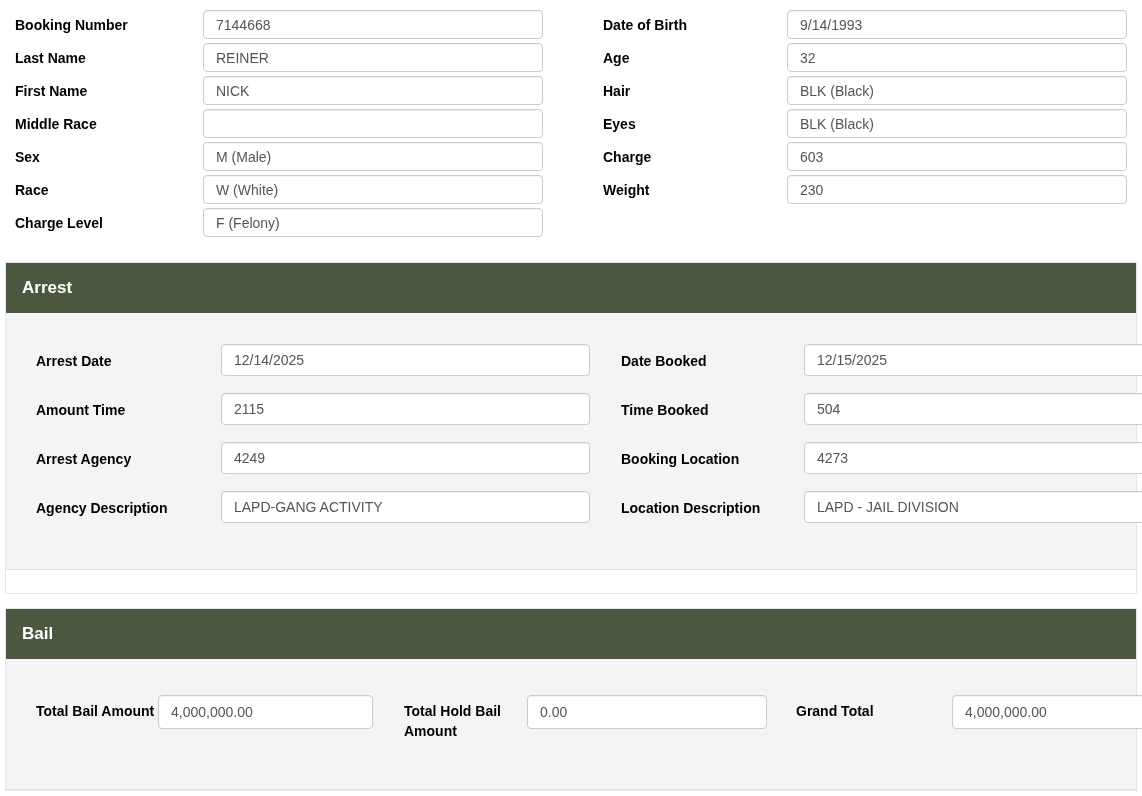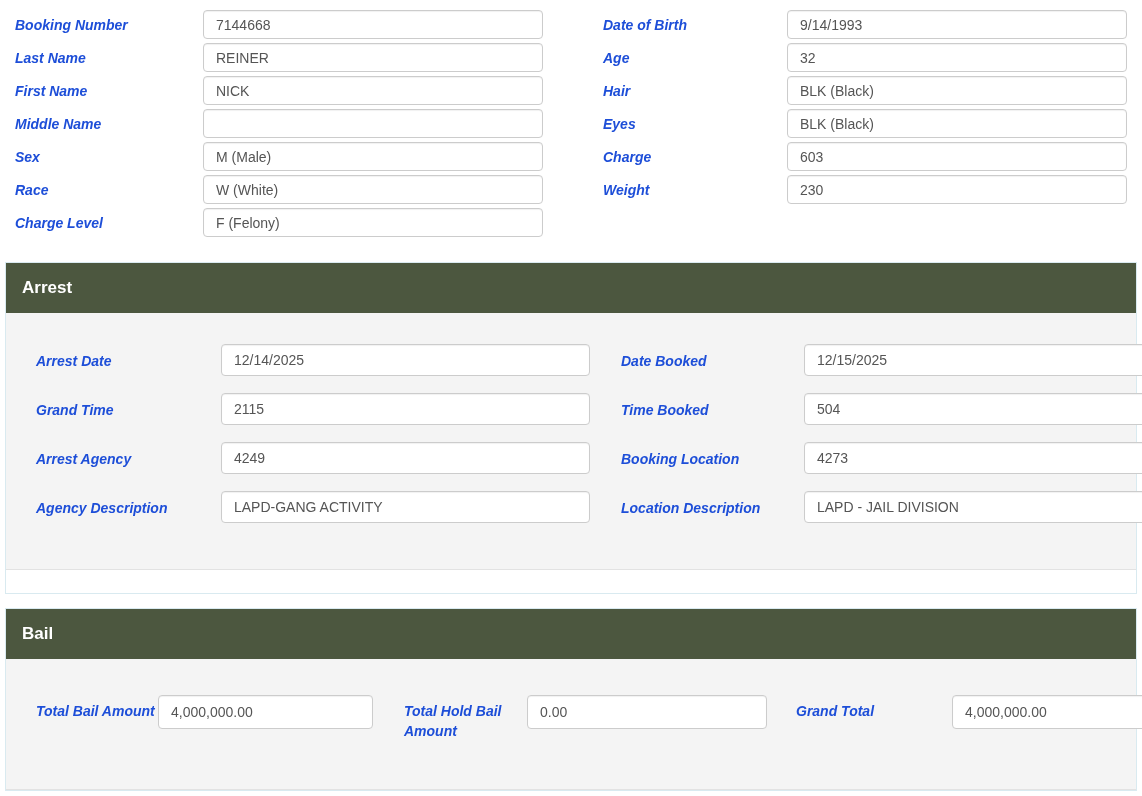--- a/index.html
+++ b/index.html
@@ -18,23 +18,22 @@
     color: #555555;
     font-family: "Liberation Sans", sans-serif;
     font-size: 14px;
     padding: 0 12px;
     box-shadow: inset 0 1px 1px rgba(0,0,0,0.06);
     outline: none;
   }
   .blabel {
     font-weight: bold;
     font-size: 14px;
-    color: #1d4ed8;
+    color: #000000;
     line-height: 20px;
-    font-style: italic;
   }
 
   
   .top-section { display: flex; padding: 10px 15px 0 15px; }
   .ident-col-left  { width: 528px; }
   .ident-col-right { width: 524px; margin-left: 60px; }
   .ident-row { display: flex; margin-bottom: 4px; }
   .ident-row .blabel { padding-top: 5px; }
   .ident-col-left  .blabel { width: 188px; }
   .ident-col-right .blabel { width: 184px; }
@@ -96,21 +95,21 @@
     </div>
     <div class="ident-row">
       <span class="blabel">Last Name</span>
       <input class="finput" type="text" value="REINER" style="">
     </div>
     <div class="ident-row">
       <span class="blabel">First Name</span>
       <input class="finput" type="text" value="NICK" style="">
     </div>
     <div class="ident-row">
-      <span class="blabel">Middle Name</span>
+      <span class="blabel">Middle Race</span>
       <input class="finput" type="text" value="" style="">
     </div>
     <div class="ident-row">
       <span class="blabel">Sex</span>
       <input class="finput" type="text" value="M (Male)" style="">
     </div>
     <div class="ident-row">
       <span class="blabel">Race</span>
       <input class="finput" type="text" value="W (White)" style="">
     </div>
@@ -160,21 +159,21 @@
         <input class="finput" type="text" value="12/14/2025" style="">
       </div>
       <div class="fgroup g-right">
         <span class="blabel">Date Booked</span>
         <input class="finput" type="text" value="12/15/2025" style="">
       </div>
     </div>
 
     <div class="arrest-row">
       <div class="fgroup g-left">
-        <span class="blabel">Grand Time</span>
+        <span class="blabel">Amount Time</span>
         <input class="finput" type="text" value="2115" style="">
       </div>
       <div class="fgroup g-right">
         <span class="blabel">Time Booked</span>
         <input class="finput" type="text" value="504" style="">
       </div>
     </div>
 
     <div class="arrest-row">
       <div class="fgroup g-left">

